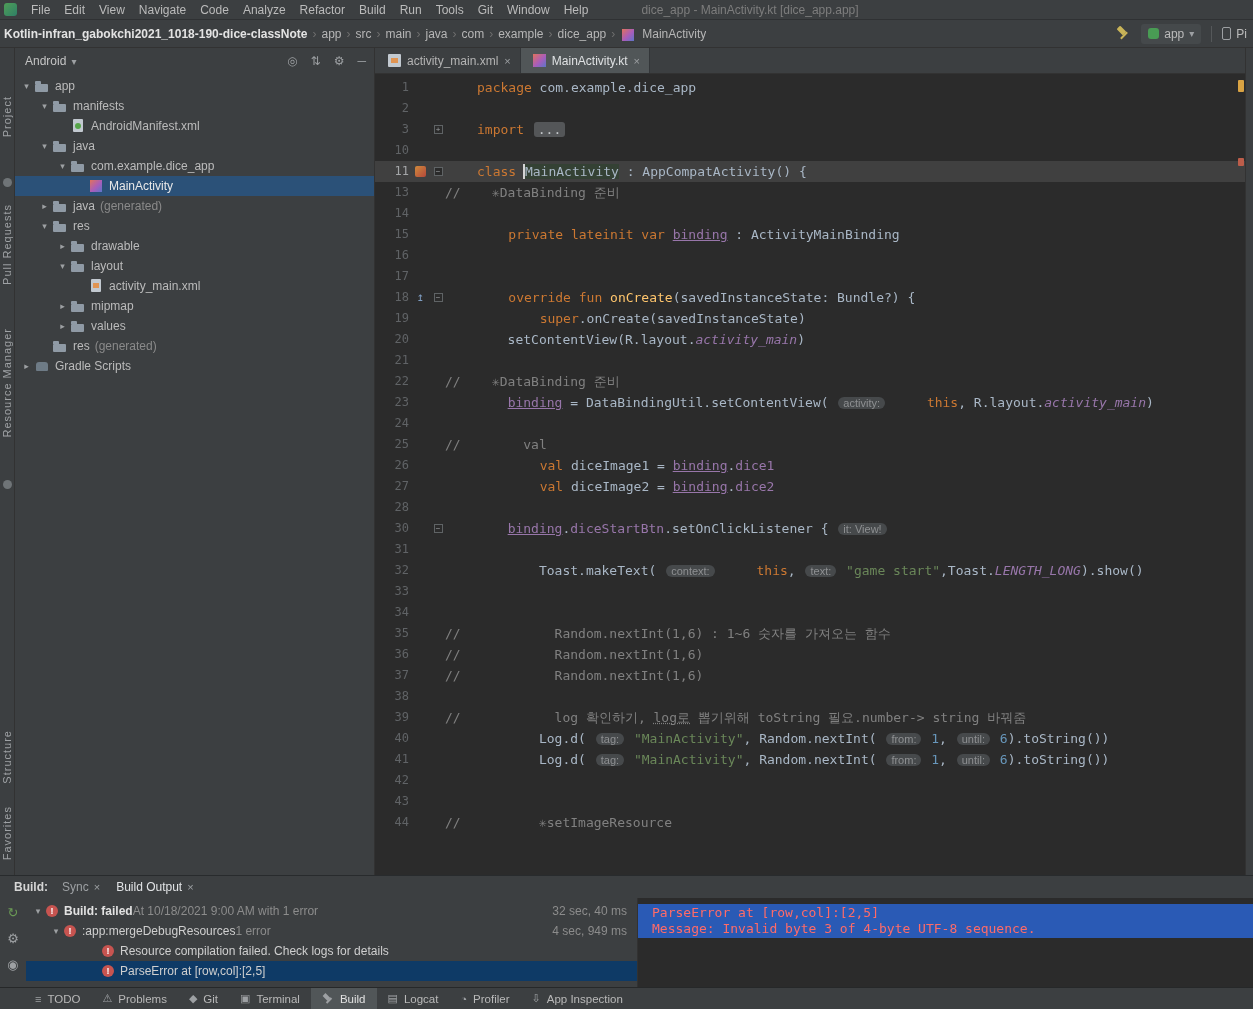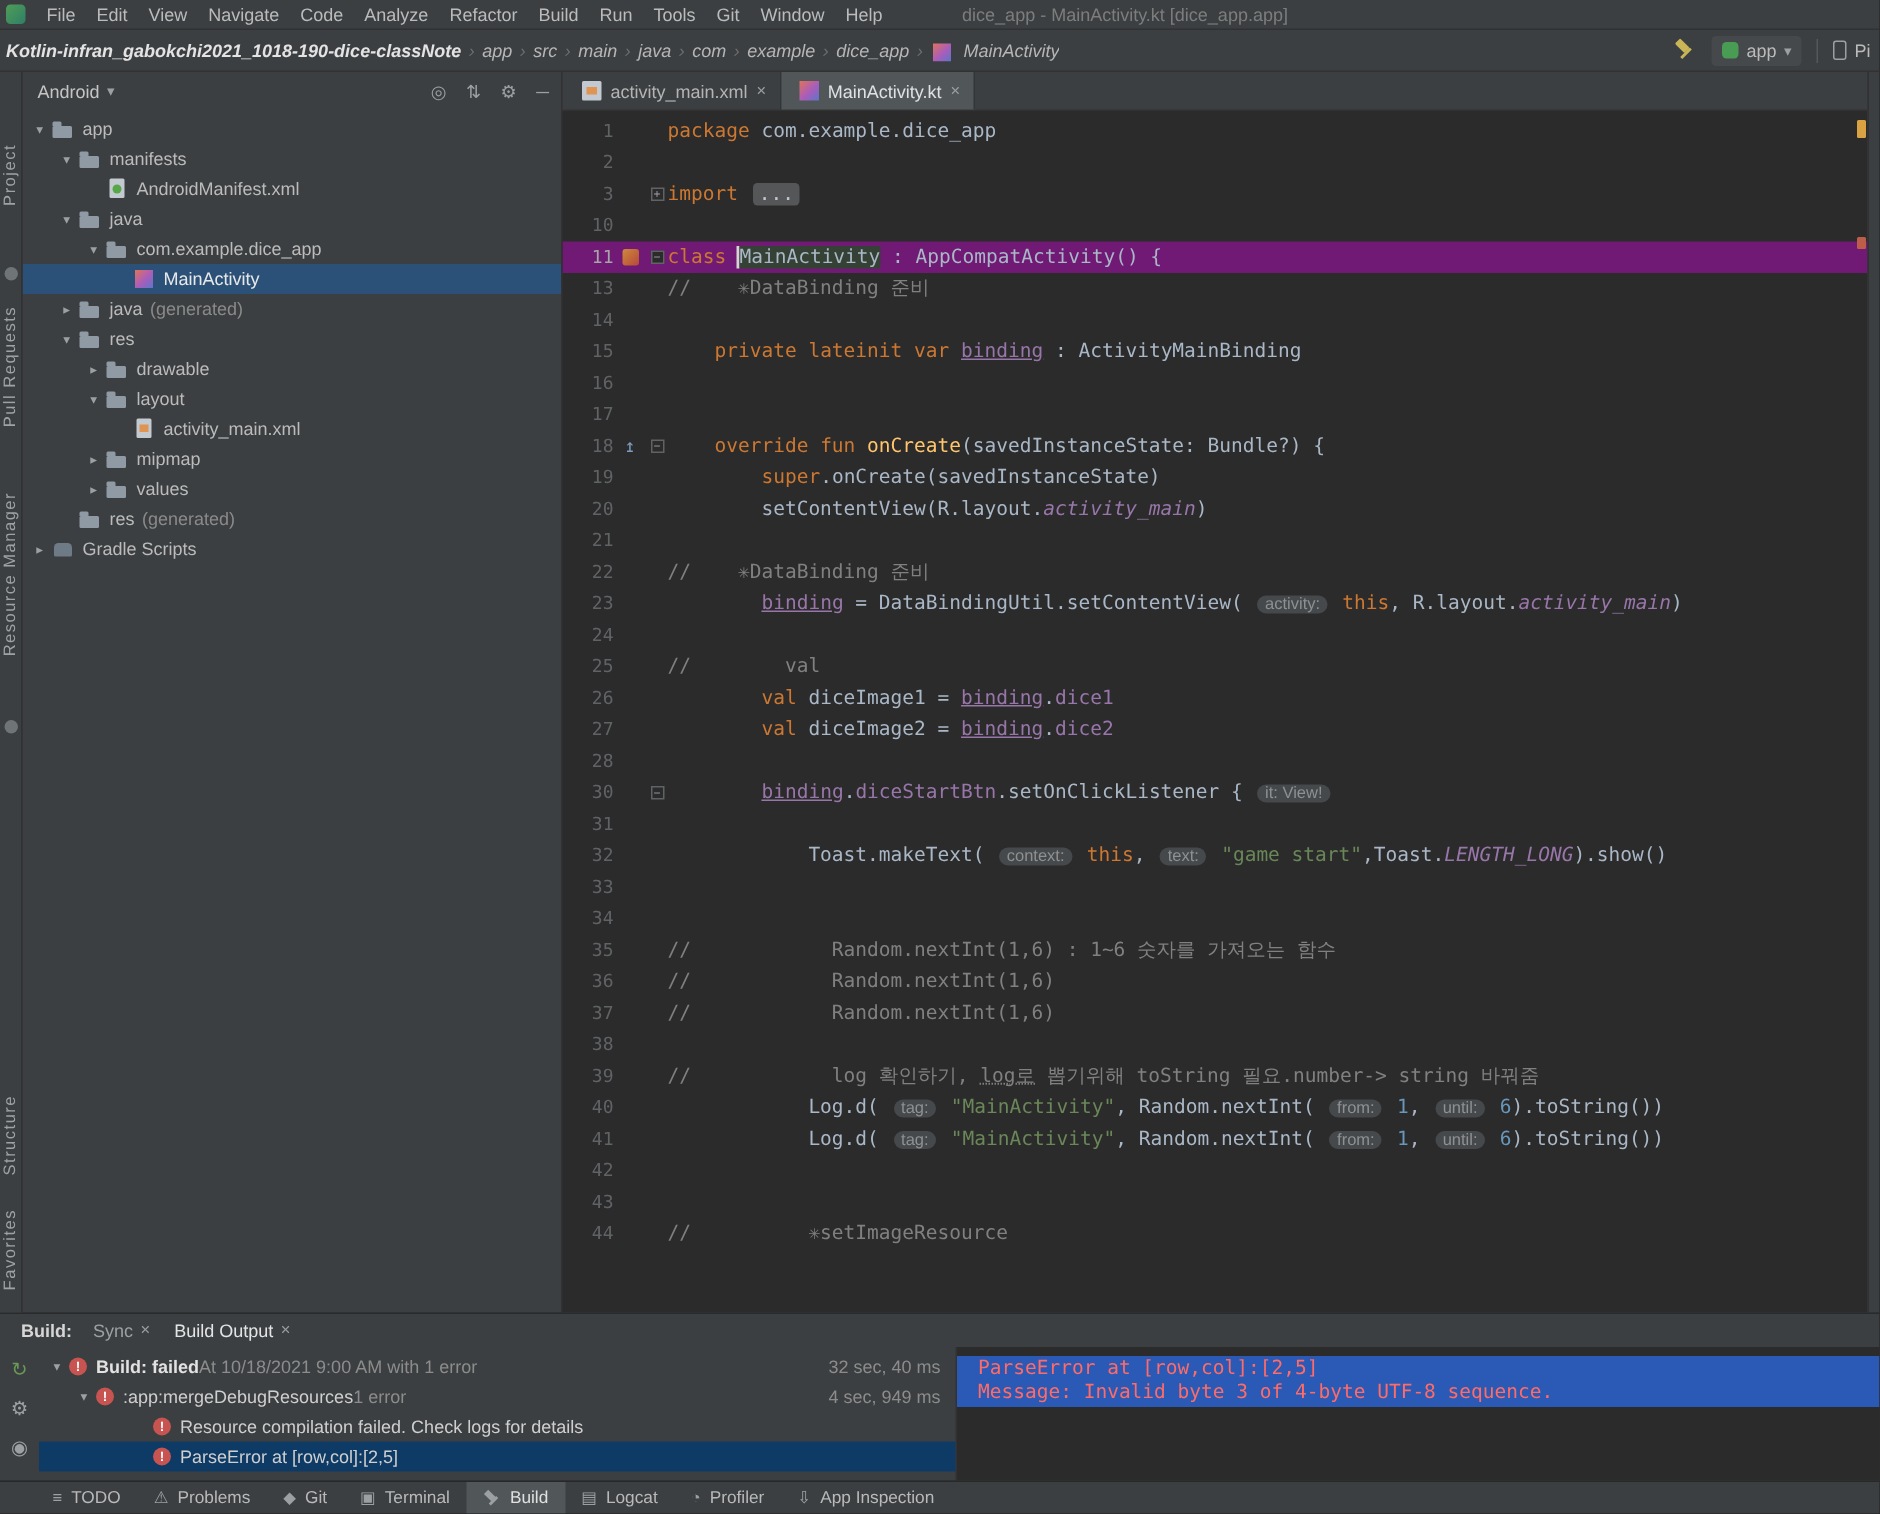--- a/index.html
+++ b/index.html
@@ -12,21 +12,21 @@
     display:flex; align-items:center; font-size:12px; }
   .logo { width:13px; height:13px; border-radius:3px; margin:0 7px 0 4px; flex:0 0 auto;
     background:linear-gradient(135deg,#4f9e57,#2f7f66); }
   .menu-items { display:flex; }
   .mitem { padding:0 7px; color:#bbbbbb; }
   .wtitle { color:#7d7d7d; margin-left:46px; }
 
   
   .navbar { height:28px; flex:0 0 auto; background:#3c3f41; border-bottom:1px solid #323232;
     display:flex; align-items:center; font-size:12px; padding:0 4px; }
-  .crumbs { display:flex; align-items:flex-end; white-space:nowrap; overflow:hidden;font-style:italic; }
+  .crumbs { display:flex; align-items:flex-end; white-space:nowrap; overflow:hidden; }
   .crumb { color:#b6b6b6; display:flex; align-items:center; gap:3px; }
   .crumb.bold { color:#e3e3e3; font-weight:bold; }
   .csep { color:#6e6e6e; padding:0 5px; font-size:12px; }
   .nav-right { margin-left:auto; display:flex; align-items:center; gap:10px; flex:0 0 auto; padding-right:2px; }
   .hammer { position:relative; width:16px; height:15px; }
   .hammer::before { content:""; position:absolute; width:9px; height:5px; background:#c9b458;
     top:2px; left:2px; transform:rotate(45deg); border-radius:1px; }
   .hammer::after { content:""; position:absolute; width:2px; height:9px; background:#c9b458;
     top:5px; left:8px; transform:rotate(45deg); }
   .run-chip { display:flex; align-items:center; gap:5px; padding:3px 7px; background:#45494b; border-radius:3px; }
@@ -76,32 +76,32 @@
   .tab.active { background:#515658; color:#dfe1e3;padding-left:12px; }
   .tclose { color:#9da0a3; font-size:11px; }
   .tabicon { width:13px; height:13px; position:relative; flex:0 0 auto; }
   .tabicon.xml { background:#c2c9d0; border-radius:1px; }
   .tabicon.xml::after { content:""; position:absolute; left:3px; top:4px; width:7px; height:5px; background:#e09452; }
   .tabicon.kotlin { background:linear-gradient(135deg,#e1725c,#a85dbb 55%,#5d75c8); }
 
   .code { flex:1; min-height:0; position:relative; overflow:hidden; padding-top:3px;
     font-family:"DejaVu Sans Mono", monospace; font-size:13px; line-height:21px; }
   .cline { height:21px; display:flex; align-items:center; white-space:pre; }
-  .cline.current { background:#701a75; }
+  .cline.current { background:#404040; }
   .lnum { width:34px; flex:0 0 auto; text-align:right; color:#606366; font-size:12px; }
   .cline.current .lnum { color:#a4a6a8; }
   .gslot { width:22px; flex:0 0 auto; display:flex; align-items:center; justify-content:center; }
   .fslot { width:14px; flex:0 0 auto; display:flex; align-items:center; justify-content:center; }
   .gbookmark { width:11px; height:11px; border-radius:2px; background:linear-gradient(135deg,#cf8a3c,#b5483a); }
   .goverride { color:#7e9cc0; font-size:12px; line-height:11px; }
   .foldbox { width:9px; height:9px; border:1px solid #5f6365; background:#2b2b2b; color:#9da0a3;
     font-size:8px; line-height:7px; text-align:center; font-family:"Liberation Sans",sans-serif; }
   .ctext { flex:1; }
   .t-p { color:#a9b7c6; }
-  .t-k { color:#cc7832; }
+  .t-k { color:#cc7832;margin-left:32px; }
   .t-s { color:#6a8759; }
   .t-c { color:#808080; }
   .t-nm { color:#6897bb; }
   .t-f { color:#ffc66d;margin-top:28px; }
   .t-fd { color:#9876aa; text-decoration:underline; }
   .t-pr { color:#9876aa; }
   .t-pi { color:#9876aa; font-style:italic; }
   .t-cu { color:#808080; text-decoration:underline dotted; }
   .t-hl { background:#344134; color:#a9b7c6; }
   .t-caret { border-left:2px solid #d4d4d4; margin-left:-1px; }

